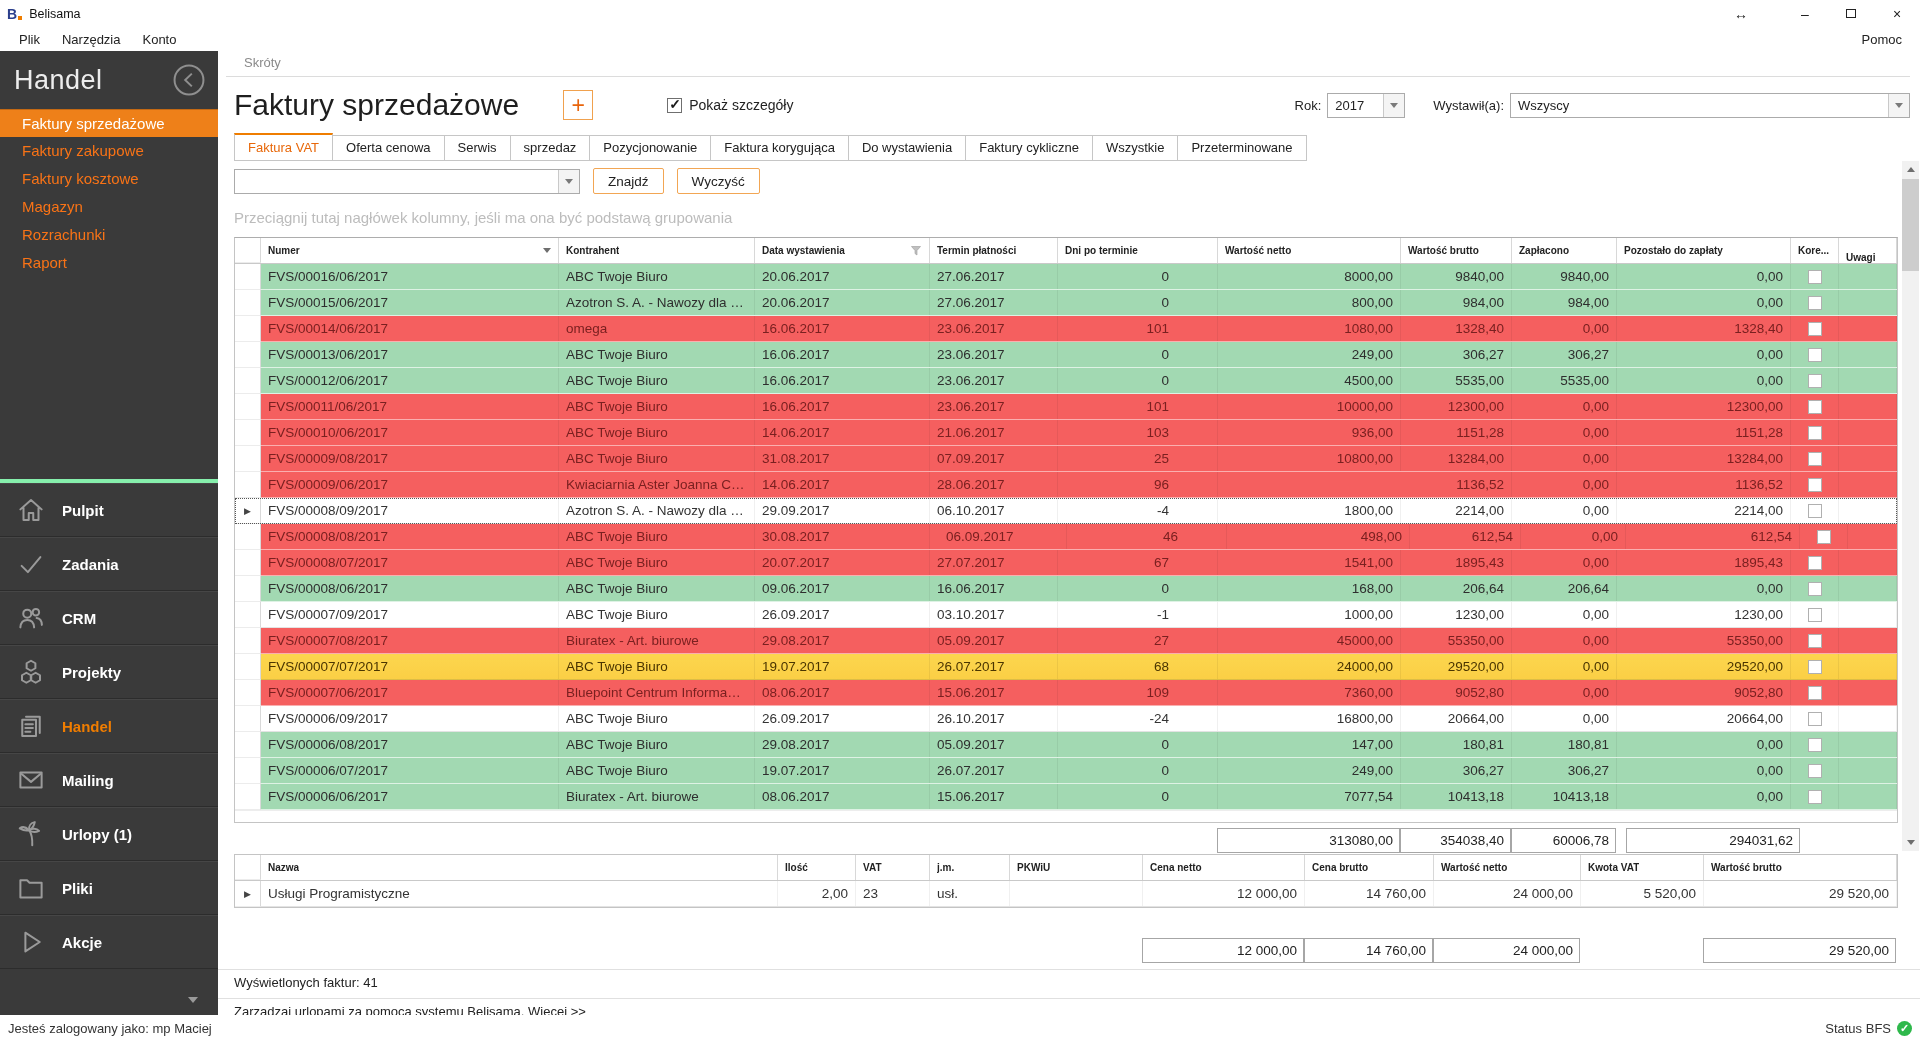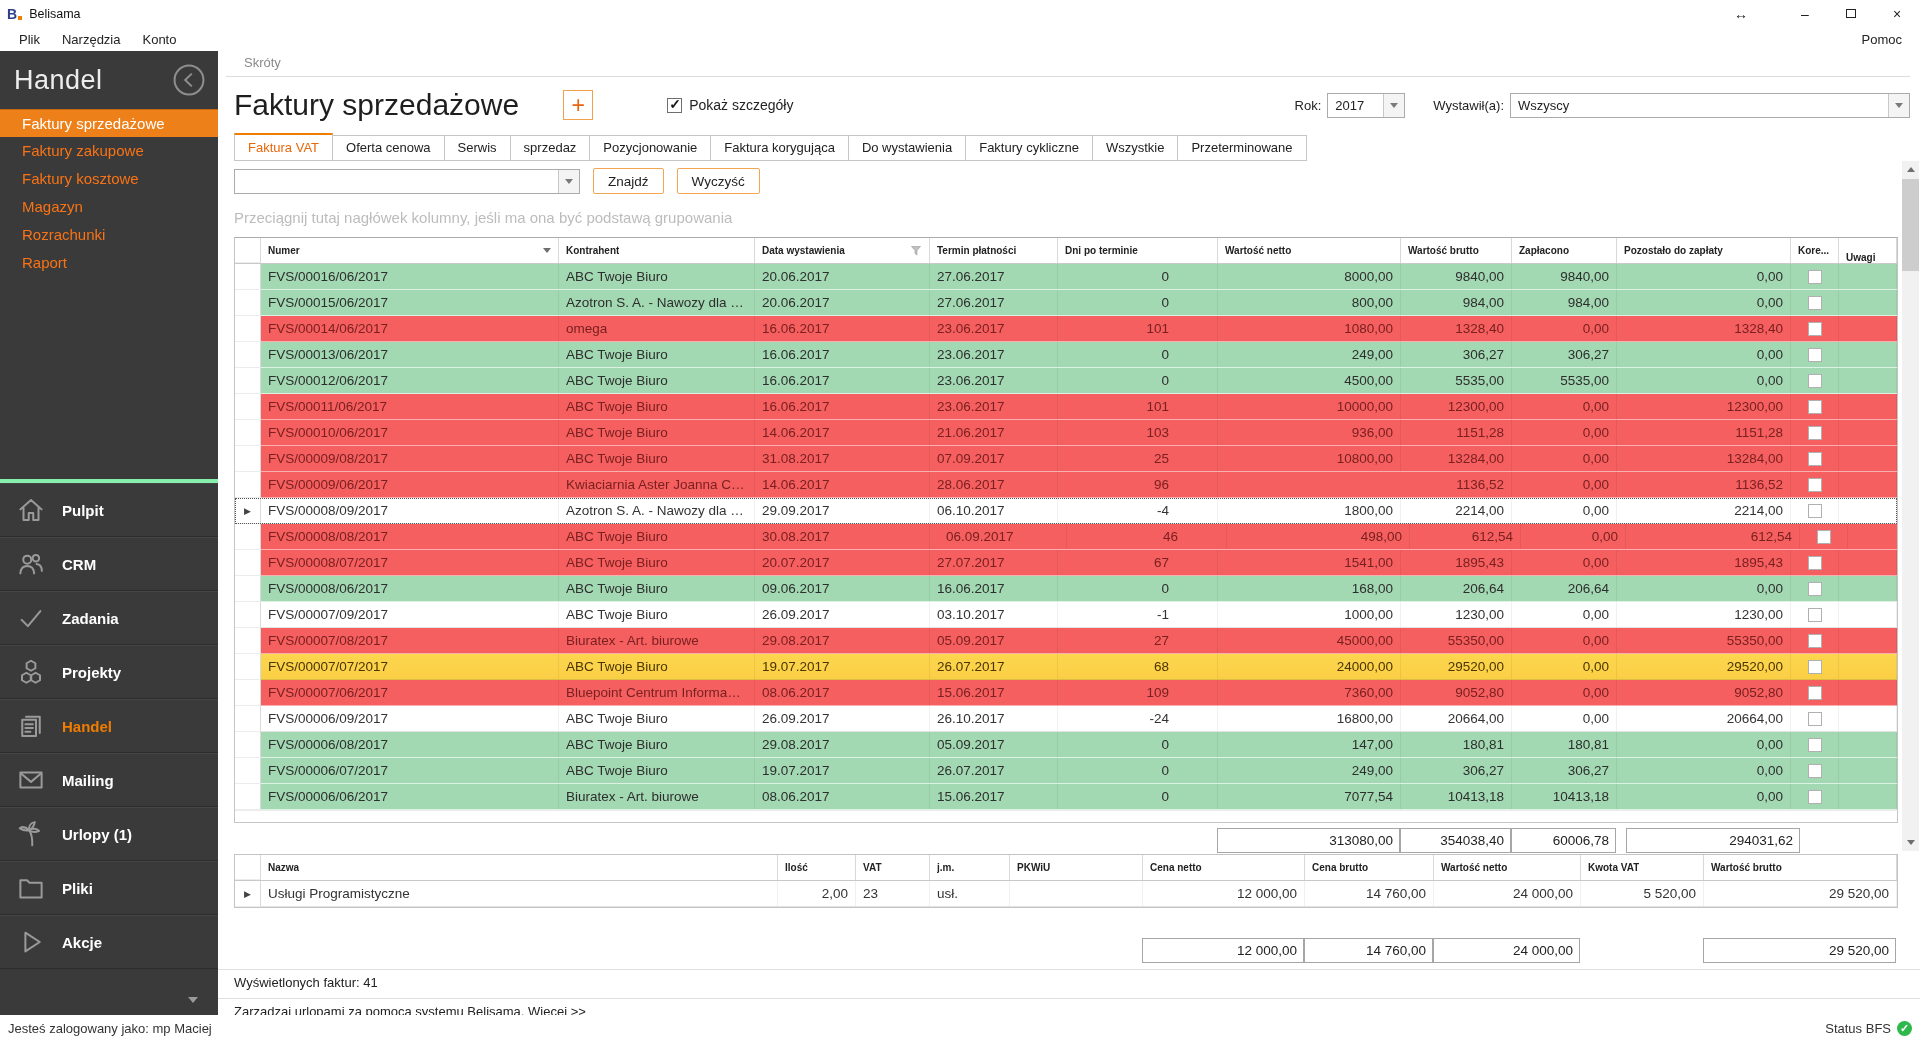--- a/index.html
+++ b/index.html
@@ -191,32 +191,32 @@
       <div class="sb-fill"></div>
       <div class="sb-modules" id="sb-modules">
           <div class="sb-mod">
             <span class="sb-mod-icon"><svg viewBox="0 0 24 24" fill="none" stroke="currentColor" stroke-width="1.6" stroke-linejoin="round" stroke-linecap="round">
                 <path d="M3.5 11.5 L12 4 L20.5 11.5 M6 10 V20 H10.2 V14.3 H13.8 V20 H18 V10"></path>
               </svg></span>
             <span class="sb-mod-label">Pulpit</span>
           </div>
           <div class="sb-mod">
             <span class="sb-mod-icon"><svg viewBox="0 0 24 24" fill="none" stroke="currentColor" stroke-width="1.6" stroke-linejoin="round" stroke-linecap="round">
+                <path d="M4.5 13.5 L9.5 18.5 L19.5 6.5"></path>
+              </svg></span>
+            <span class="sb-mod-label">Zadania</span>
+          </div>
+          <div class="sb-mod">
+            <span class="sb-mod-icon"><svg viewBox="0 0 24 24" fill="none" stroke="currentColor" stroke-width="1.6" stroke-linejoin="round" stroke-linecap="round">
                 <circle cx="9" cy="8.5" r="3.2"></circle>
                 <path d="M3.5 19.5 C3.8 15.5 6.2 13.6 9 13.6 C11.8 13.6 14.2 15.5 14.5 19.5"></path>
                 <circle cx="15.9" cy="7.3" r="2.6"></circle>
                 <path d="M16.5 12 C19 12.3 20.6 14.3 20.7 17.5"></path>
               </svg></span>
             <span class="sb-mod-label">CRM</span>
-          </div>
-          <div class="sb-mod">
-            <span class="sb-mod-icon"><svg viewBox="0 0 24 24" fill="none" stroke="currentColor" stroke-width="1.6" stroke-linejoin="round" stroke-linecap="round">
-                <path d="M4.5 13.5 L9.5 18.5 L19.5 6.5"></path>
-              </svg></span>
-            <span class="sb-mod-label">Zadania</span>
           </div>
           <div class="sb-mod">
             <span class="sb-mod-icon"><svg viewBox="0 0 24 24" fill="none" stroke="currentColor" stroke-width="1.6" stroke-linejoin="round" stroke-linecap="round">
                 <path d="M12 3 l3.5 2 v4 l-3.5 2 l-3.5 -2 v-4 Z"></path>
                 <path d="M8.3 12.6 l3.5 2 v4 l-3.5 2 l-3.5 -2 v-4 Z"></path>
                 <path d="M15.7 12.6 l3.5 2 v4 l-3.5 2 l-3.5 -2 v-4 Z"></path>
               </svg></span>
             <span class="sb-mod-label">Projekty</span>
           </div>
           <div class="sb-mod active">

